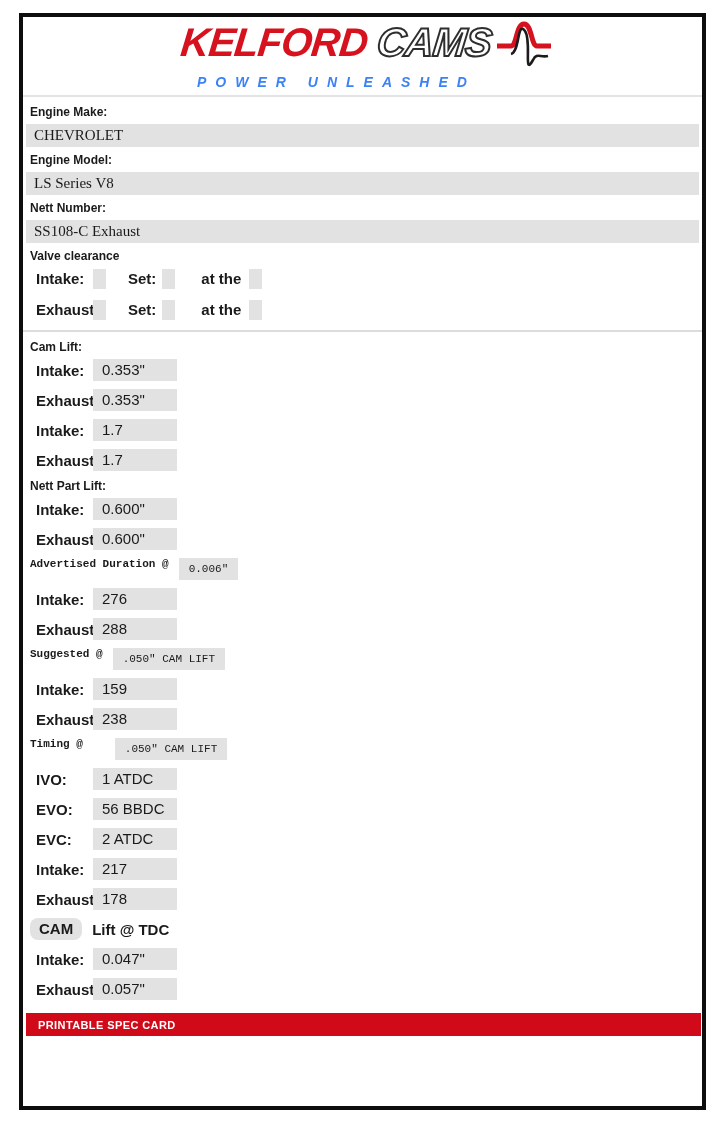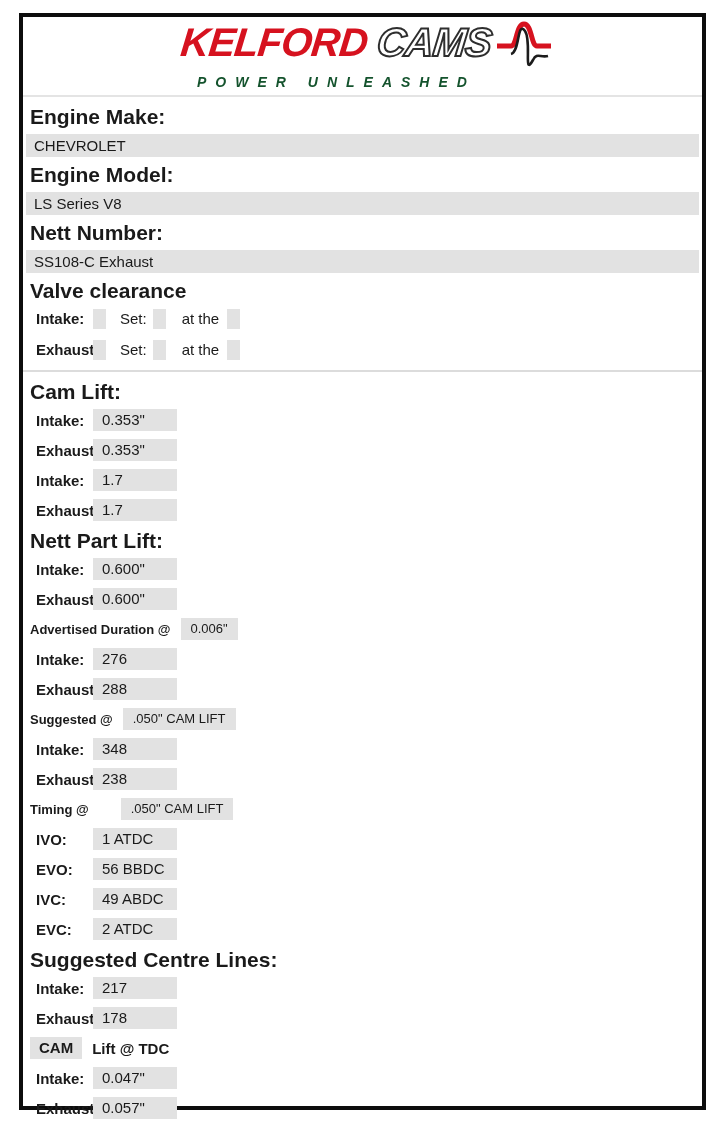--- a/index.html
+++ b/index.html
@@ -16,46 +16,46 @@
     height: 80px; display: flex; justify-content: center; align-items: center;
     border-bottom: 2px solid #e4e4e4; margin: 0 -3px; position: relative;
   }
   .logo { position: relative; text-align: center; padding-right: 52px; }
   .logo-row { display: flex; align-items: baseline; justify-content: center;
     font-style: italic; font-weight: 700; line-height: 1; transform: skewX(-6deg); }
   .kelford { color: #d6121f; font-size: 40px; letter-spacing: -1px; }
   .cams { color: #ffffff; font-size: 40px; letter-spacing: -1px; margin-left: 10px;
     -webkit-text-stroke: 2px #2e2e2e; text-stroke: 2px #2e2e2e; }
   .tagline { font-size: 14px; font-weight: 700; font-style: italic;
-    letter-spacing: 9px; margin-top: 12px; color: #14532d; white-space: nowrap; }
+    letter-spacing: 9px; margin-top: 12px; color: #3b82f6; white-space: nowrap; }
   .cam-icon { position: absolute; right: -8px; top: -6px; }
   
   .content { padding: 2px 0 0 0; }
-  .sec-label { font-size: 21px; font-weight: 700; margin: 6px 0 5px 4px; }
+  .sec-label { font-size: 12px; font-weight: 700; margin: 6px 0 5px 4px; }
   .full-field {
     height: 23px; background: #e2e2e2; font-size: 15px; line-height: 23px;
-    padding-left: 8px; margin: 0 0 4px 0; font-weight: 400;
+    padding-left: 8px; margin: 0 0 4px 0; font-weight: 400; font-family: Liberation Serif, serif;
   }
   .vrow { display: flex; align-items: center; margin: 0 0 8px 10px; height: 22px; }
   .vrow .row-label { width: 57px; flex-shrink: 0; font-size: 15px; font-weight: 700; white-space: nowrap; overflow: hidden; }
   .vrow .val-box {
     width: 84px; height: 22px; background: #e2e2e2; font-size: 15px;
     line-height: 22px; padding-left: 9px; font-weight: 400;
   }
   .clr-row { display: flex; align-items: center; margin: 0 0 10px 10px; height: 21px; font-size: 15px; }
   .clr-row .cl-label { font-weight: 700; width: 57px; white-space: nowrap; overflow: hidden; }
   .clr-row .mini-box { width: 13px; height: 20px; background: #e2e2e2; display: inline-block; }
-  .clr-row .mid-label { font-weight: 400; margin: 0 6px 0 14px; }
-  .clr-row .at-label { font-weight: 400; margin: 0 8px 0 16px; }
+  .clr-row .mid-label { font-weight: 700; margin: 0 6px 0 22px; }
+  .clr-row .at-label { font-weight: 700; margin: 0 8px 0 26px; }
   .divider { height: 2px; background: #dcdcdc; margin: 10px -3px 8px -3px; }
-  .inline-heading { display: flex; align-items: center; margin: 8px 0 8px 4px; font-size: 13px; font-weight: 700; height: 22px; }
+  .inline-heading { display: flex; margin: 8px 0 8px 4px; font-size: 11px; font-weight: 700; height: 22px; font-family: Liberation Mono, monospace; }
   .inline-box { background: #e2e2e2; height: 22px; line-height: 22px; padding: 0 10px; margin-left: 10px; font-weight: 400; }
   .inline-box.wide-gap { margin-left: 32px; }
   .cam-heading { display: flex; align-items: center; margin: 8px 0 8px 4px; font-size: 15px; font-weight: 700; height: 22px; }
-  .cam-box { background: #e2e2e2; height: 22px; line-height: 22px; padding: 0 9px; margin-right: 10px; font-weight: 700; }
+  .cam-box { background: #e2e2e2; height: 22px; line-height: 22px; padding: 0 9px; margin-right: 10px; font-weight: 700; border-radius: 8px; }
   
   .print-btn {
     display: block; width: 675px; height: 23px; margin: 13px auto 0 auto;
     background: #d00a18; border: none; color: #ffffff; text-align: left;
     font-family: "Liberation Sans", sans-serif; font-size: 11px; font-weight: 700;
     letter-spacing: 0.4px; padding-left: 12px; cursor: pointer;
   }
 </style>
 </head>
 <body>
@@ -150,49 +150,44 @@
       <span class="row-label">Exhaust:</span>
       <span class="val-box">288</span>
     </div>
 
     <div class="inline-heading">
       <span>Suggested @</span>
       <span class="inline-box">.050" CAM LIFT</span>
     </div>
     <div class="vrow">
       <span class="row-label">Intake:</span>
-      <span class="val-box">348</span>
+      <span class="val-box">159</span>
     </div>
     <div class="vrow">
       <span class="row-label">Exhaust:</span>
       <span class="val-box">238</span>
     </div>
 
     <div class="inline-heading">
       <span>Timing @</span>
       <span class="inline-box wide-gap">.050" CAM LIFT</span>
     </div>
     <div class="vrow">
       <span class="row-label">IVO:</span>
       <span class="val-box">1 ATDC</span>
     </div>
     <div class="vrow">
       <span class="row-label">EVO:</span>
       <span class="val-box">56 BBDC</span>
     </div>
     <div class="vrow">
-      <span class="row-label">IVC:</span>
-      <span class="val-box">49 ABDC</span>
-    </div>
-    <div class="vrow">
       <span class="row-label">EVC:</span>
       <span class="val-box">2 ATDC</span>
     </div>
 
-    <div class="sec-label">Suggested Centre Lines:</div>
     <div class="vrow">
       <span class="row-label">Intake:</span>
       <span class="val-box">217</span>
     </div>
     <div class="vrow">
       <span class="row-label">Exhaust:</span>
       <span class="val-box">178</span>
     </div>
 
     <div class="cam-heading">

